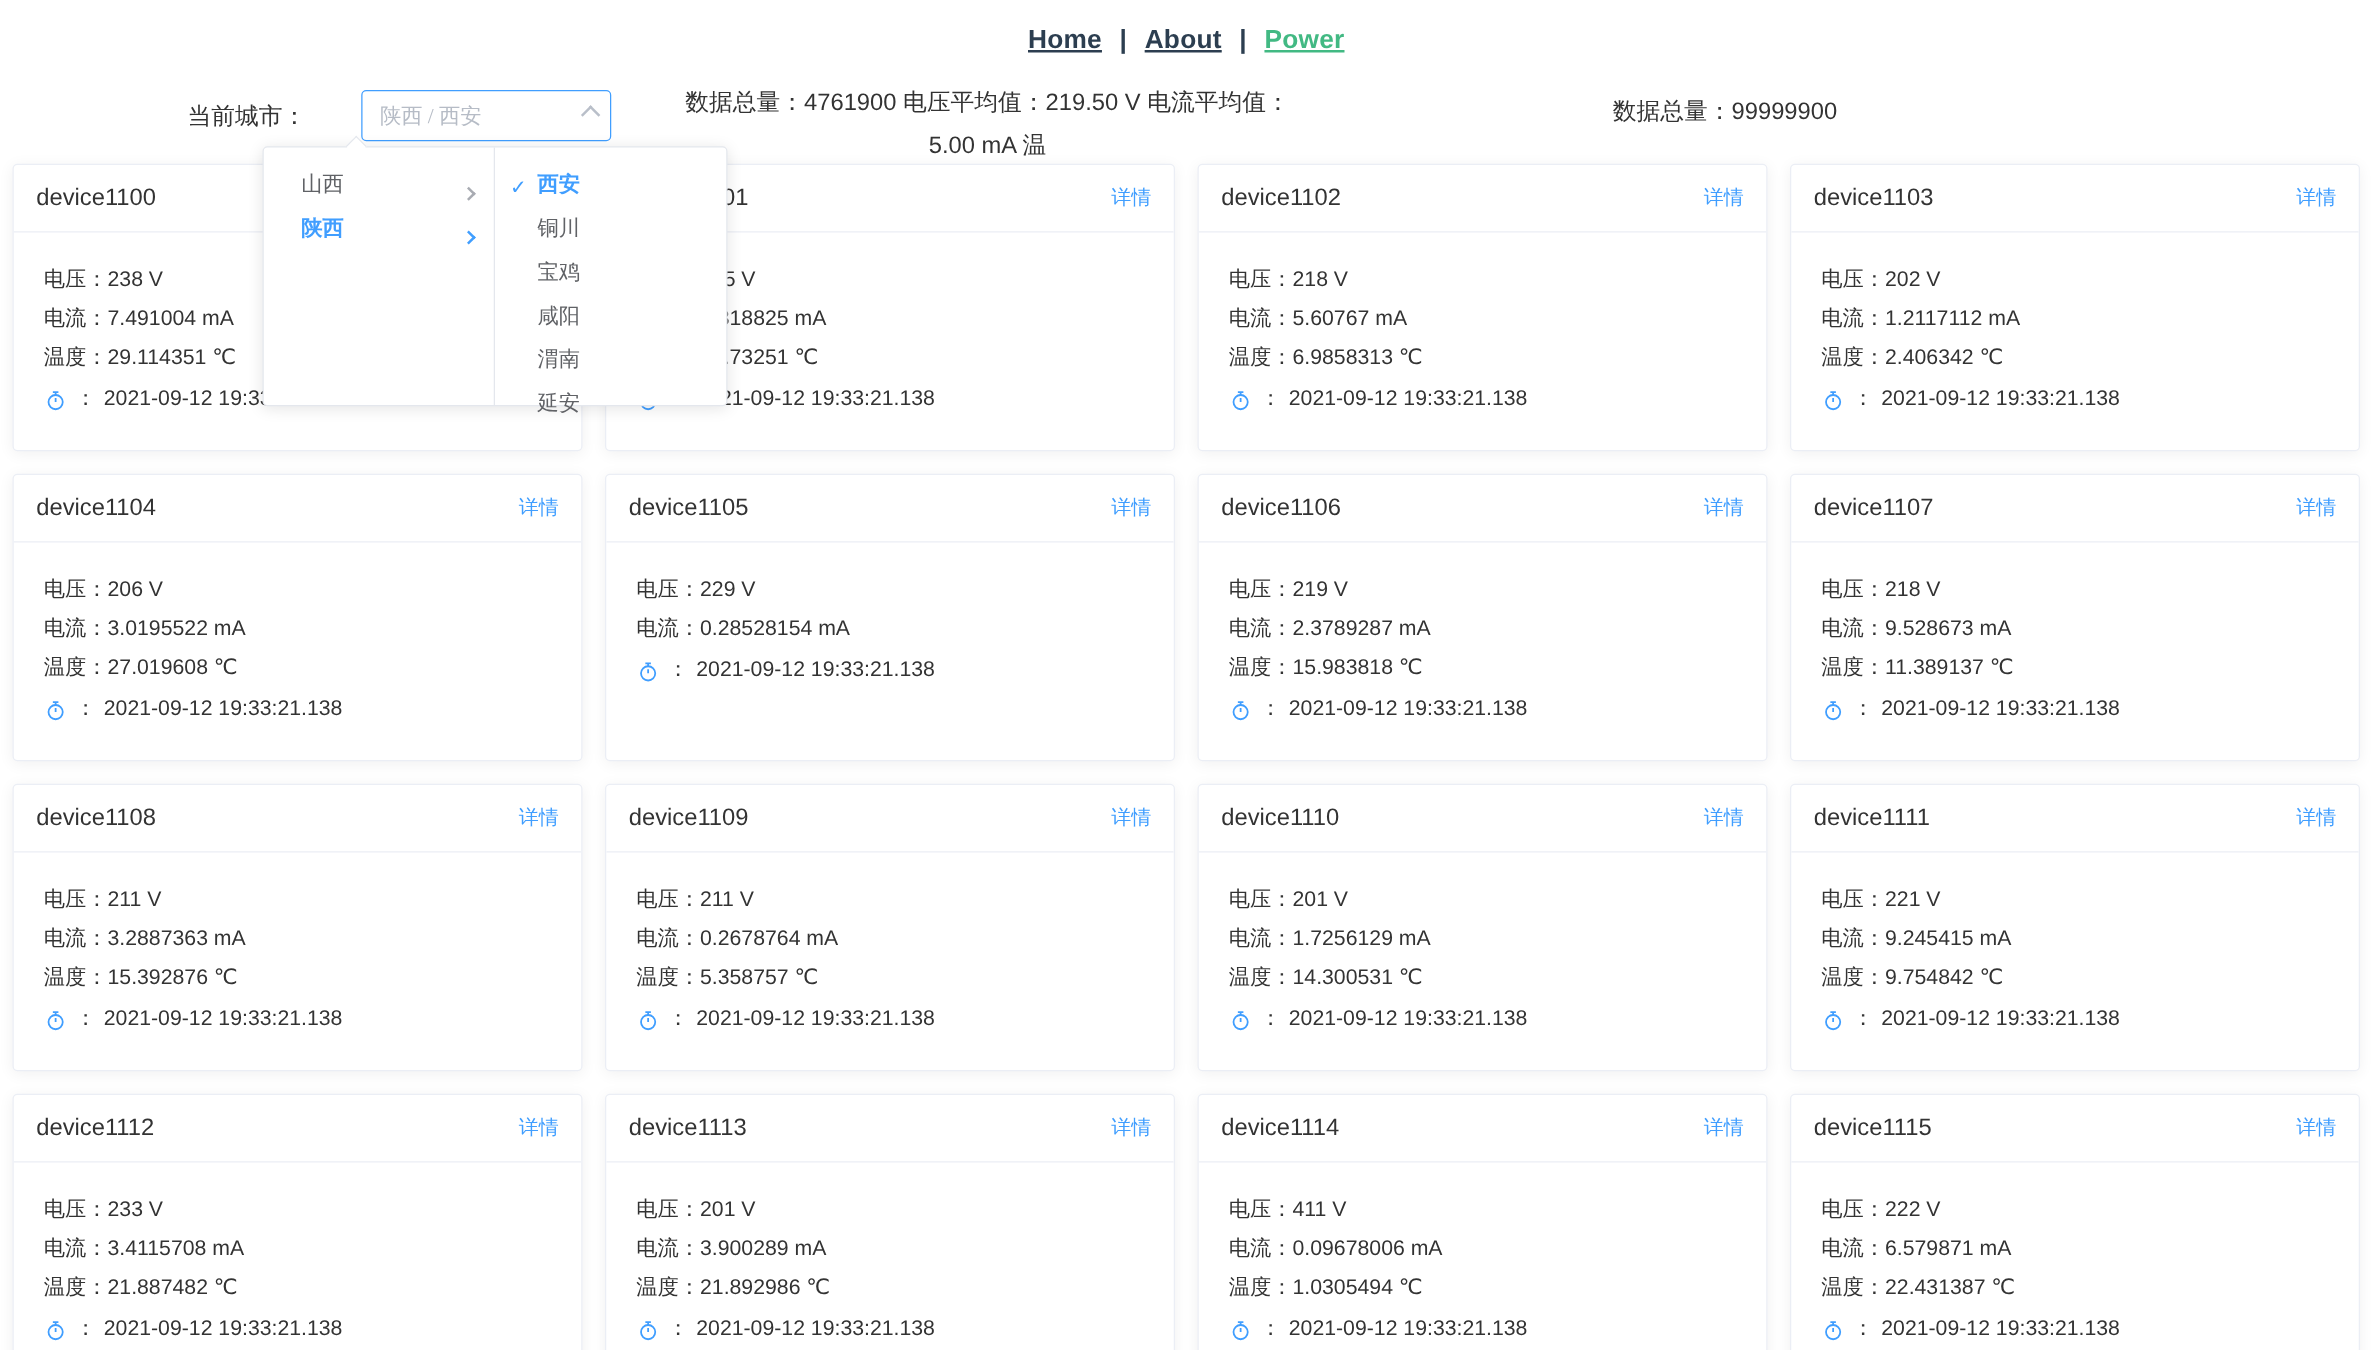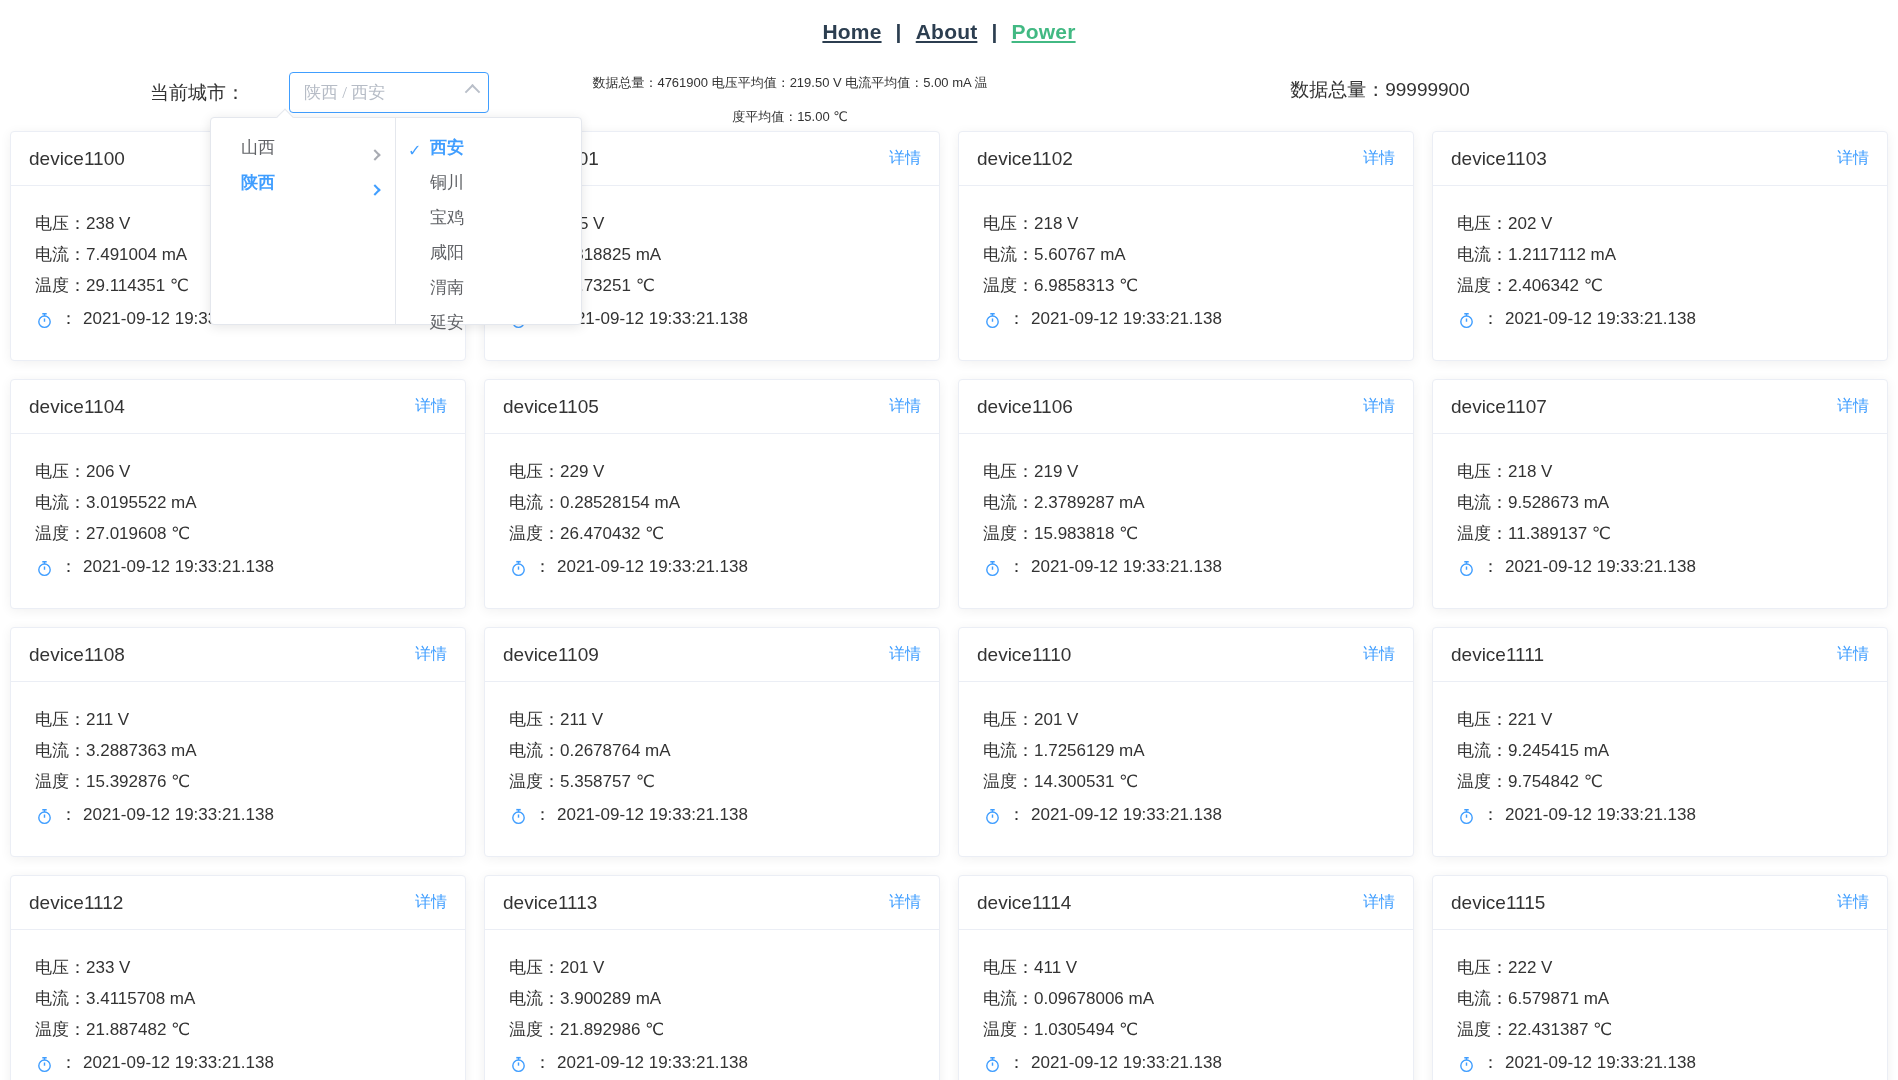--- a/index.html
+++ b/index.html
@@ -76,21 +76,21 @@
     border-left: 2px solid #b9bfc9;
     border-bottom: 2px solid #b9bfc9;
     transform: translateY(-60%) rotate(135deg);
   }
   .stats-center {
     position: absolute;
     left: 530px;
     top: 6px;
     width: 520px;
     text-align: center;
-    font-size: 13px;
+    font-size: 19px;
     color: #333;
     line-height: 34px;
   }
   .stats-right {
     position: absolute;
     left: 1220px;
     top: 13px;
     width: 320px;
     text-align: center;
     font-size: 19px;
@@ -346,21 +346,20 @@
       </div>
     </div>
     <div class="card">
       <div class="card-header">
         <span class="card-title">device1105</span>
         <span class="card-link">详情</span>
       </div>
       <div class="card-body">
         <div class="row"><span>电压：</span><span>229 V</span></div>
         <div class="row"><span>电流：</span><span>0.28528154 mA</span></div>
-        <div class="row"><span>温度：</span><span>26.470432 ℃</span></div>
         <div class="ts-row">
           <span class="clock-icon"><svg viewBox="0 0 24 24" width="19" height="19" fill="none" stroke="#409eff" stroke-width="1.8">
               <circle cx="12" cy="13.5" r="7.2"></circle>
               <line x1="12" y1="13.5" x2="12" y2="9.4"></line>
               <line x1="9.2" y1="3.4" x2="14.8" y2="3.4" stroke-width="2"></line>
               <line x1="12" y1="3.4" x2="12" y2="6.2"></line>
             </svg></span>
           <span>：</span>
           <span>2021-09-12 19:33:21.138</span>
         </div>

